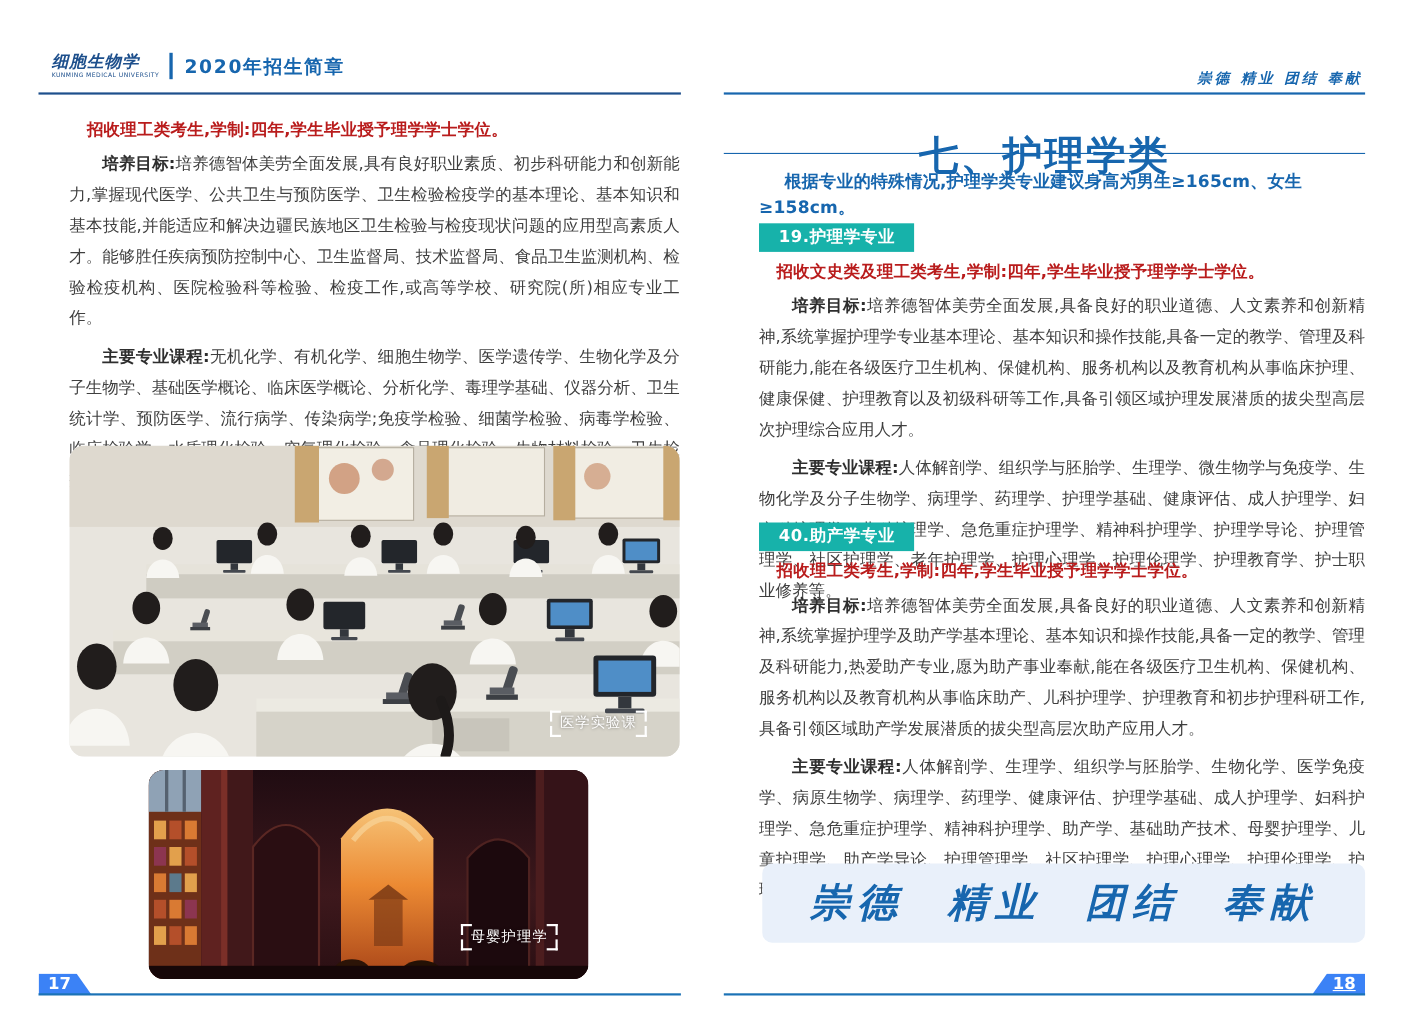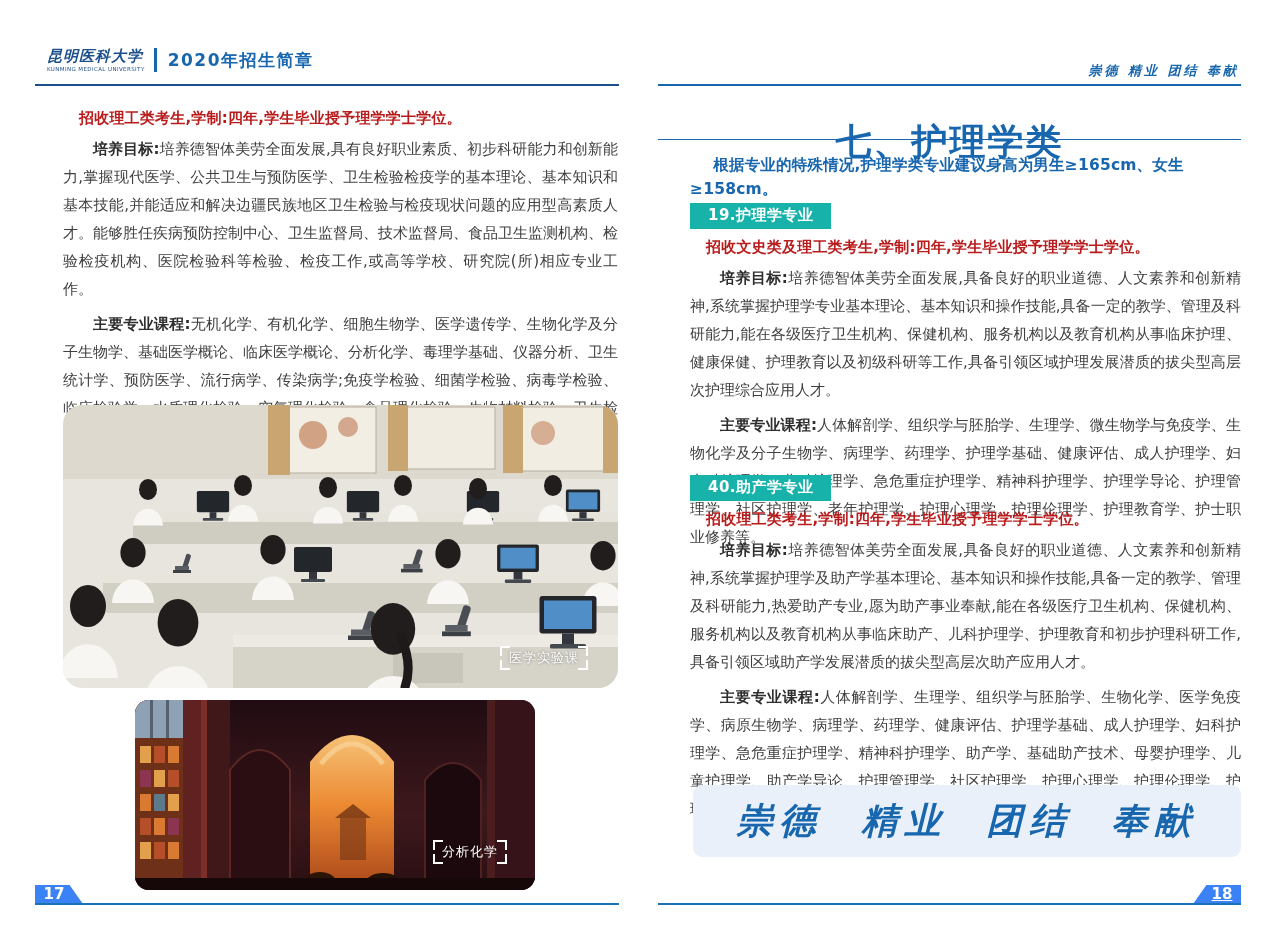--- a/index.html
+++ b/index.html
@@ -44,21 +44,21 @@
     color:#3f3f3f; font-size:15px; line-height:28px;
     text-align:justify; text-indent:2em;
   }
   .plabel { font-weight:bold; color:#2e2e2e; }
 
   
   .photo {
     position:absolute; margin:0; overflow:hidden; border-radius:14px;
     box-shadow:0 0 0 1px rgba(0,0,0,.04) inset;
   }
-  #photo1 { left:28px;  top:405px; width:555px; height:283px;border-radius:20px; }
+  #photo1 { left:28px;  top:405px; width:555px; height:283px; }
   #photo2 { left:100px; top:700px; width:400px; height:190px; }
   .photo svg { display:block; }
   .caption {
     position:absolute; color:#fff; font-size:13px; line-height:16px;
     padding:4px 9px; letter-spacing:1px; white-space:nowrap;
     text-shadow:0 0 3px rgba(0,0,0,.45);
   }
   #photo1 .caption { right:30px; bottom:18px; }
   #photo2 .caption { right:28px; bottom:26px; }
   .caption::before { content:""; position:absolute; left:0; top:0; width:8px; height:8px;
@@ -116,21 +116,21 @@
   .page-num.left  { left:0;  clip-path:polygon(0 0, 72% 0, 100% 100%, 0 100%); padding-right:10px; }
   .page-num.right { right:0; clip-path:polygon(28% 0, 100% 0, 100% 100%, 0 100%); padding-left:10px;text-decoration:underline; }
 </style>
 </head>
 <body>
 
 <div class="page" id="page-left">
 
   <div class="brand">
     <div class="logo-block">
-      <span class="logo-cn">昆明医科大学</span>
+      <span class="logo-cn">细胞生物学</span>
       <span class="logo-en">KUNMING MEDICAL UNIVERSITY</span>
     </div>
     <div class="brand-sep"></div>
     <span class="brochure-title">2020年招生简章</span>
   </div>
   <div class="rule-left-header"></div>
 
   <div class="section-block" id="section18">
     <div class="admission">招收理工类考生,学制:四年,学生毕业授予理学学士学位。</div>
     <p class="para"><span class="plabel">培养目标:</span><span>培养德智体美劳全面发展,具有良好职业素质、初步科研能力和创新能力,掌握现代医学、公共卫生与预防医学、卫生检验检疫学的基本理论、基本知识和基本技能,并能适应和解决边疆民族地区卫生检验与检疫现状问题的应用型高素质人才。能够胜任疾病预防控制中心、卫生监督局、技术监督局、食品卫生监测机构、检验检疫机构、医院检验科等检验、检疫工作,或高等学校、研究院(所)相应专业工作。</span></p>
@@ -253,21 +253,21 @@
       <path d="M186,64 Q217,24 248,64" stroke="#f8d49a" stroke-width="5" fill="none" opacity="0.7"></path>
       <rect x="205" y="118" width="26" height="42" fill="#7e3a16" opacity="0.7"></rect>
       <path d="M200,118 L218,104 L236,118 Z" fill="#6b2f10" opacity="0.75"></path>
       <ellipse cx="185" cy="182" rx="16" ry="10" fill="#2c1407"></ellipse>
       <ellipse cx="248" cy="184" rx="18" ry="11" fill="#241105"></ellipse>
       <path d="M290,190 L290,80 Q318,46 346,80 L346,190 Z" fill="#1c090d" stroke="#4e2220" stroke-width="2"></path>
       <rect x="352" y="0" width="8" height="190" fill="#4c1d1e"></rect>
       <rect x="360" y="0" width="40" height="190" fill="#351318"></rect>
       <rect x="0" y="178" width="400" height="12" fill="#160708"></rect>
     </svg>
-    <div class="caption"><i class="cframe"></i><span>分析化学</span></div>
+    <div class="caption"><i class="cframe"></i><span>母婴护理学</span></div>
   </figure>
 
   <div class="page-num left">17</div>
   <div class="footer-line"></div>
 </div>
 
 <div class="page" id="page-right">
 
   <div class="motto-small">崇德 精业 团结 奉献</div>
   <div class="rule-right-top"></div>

